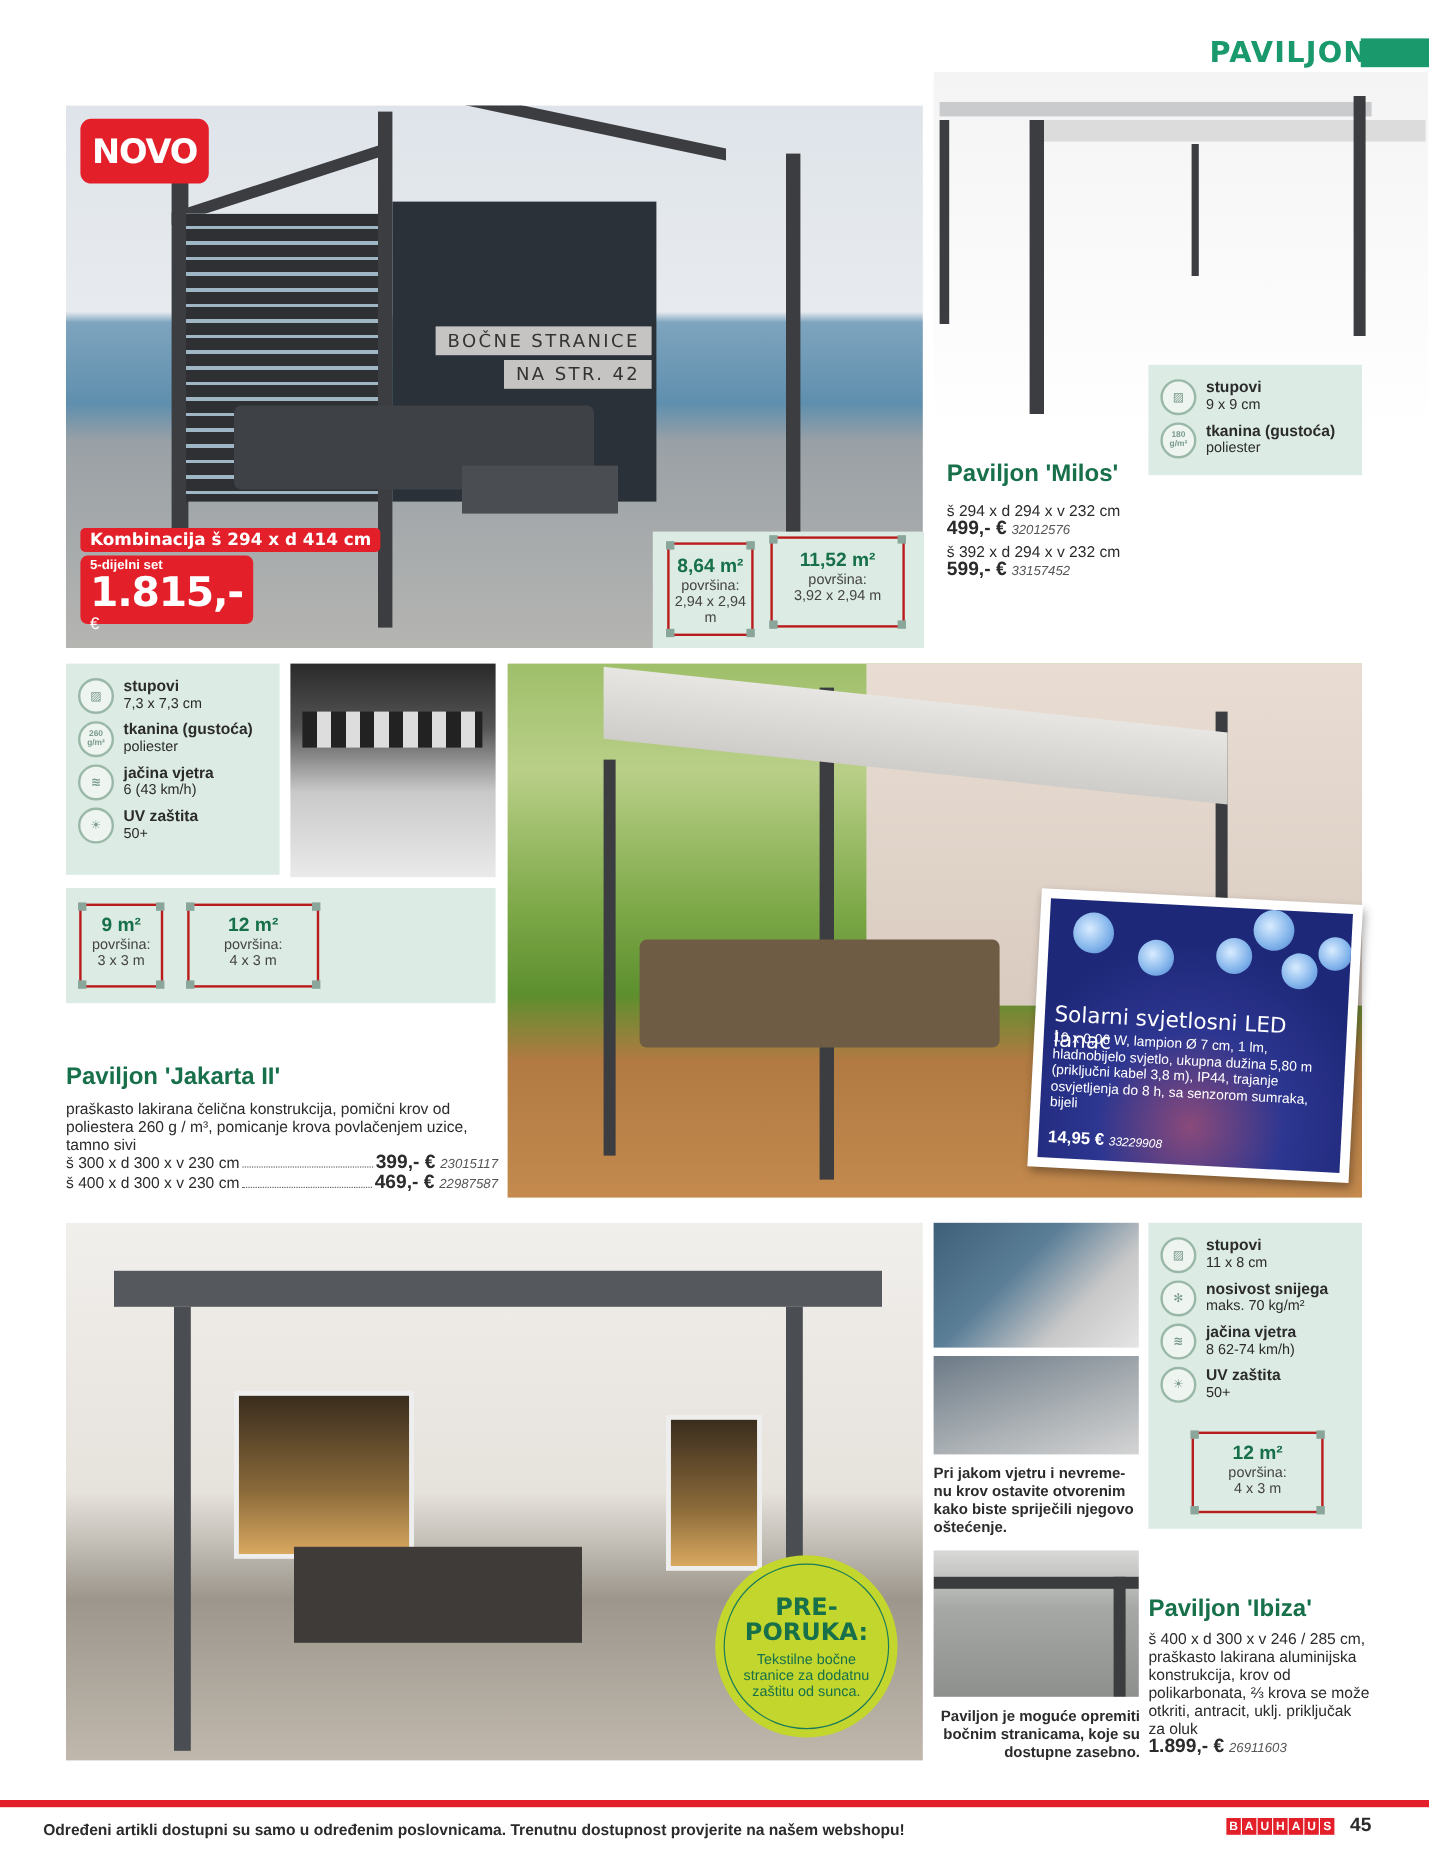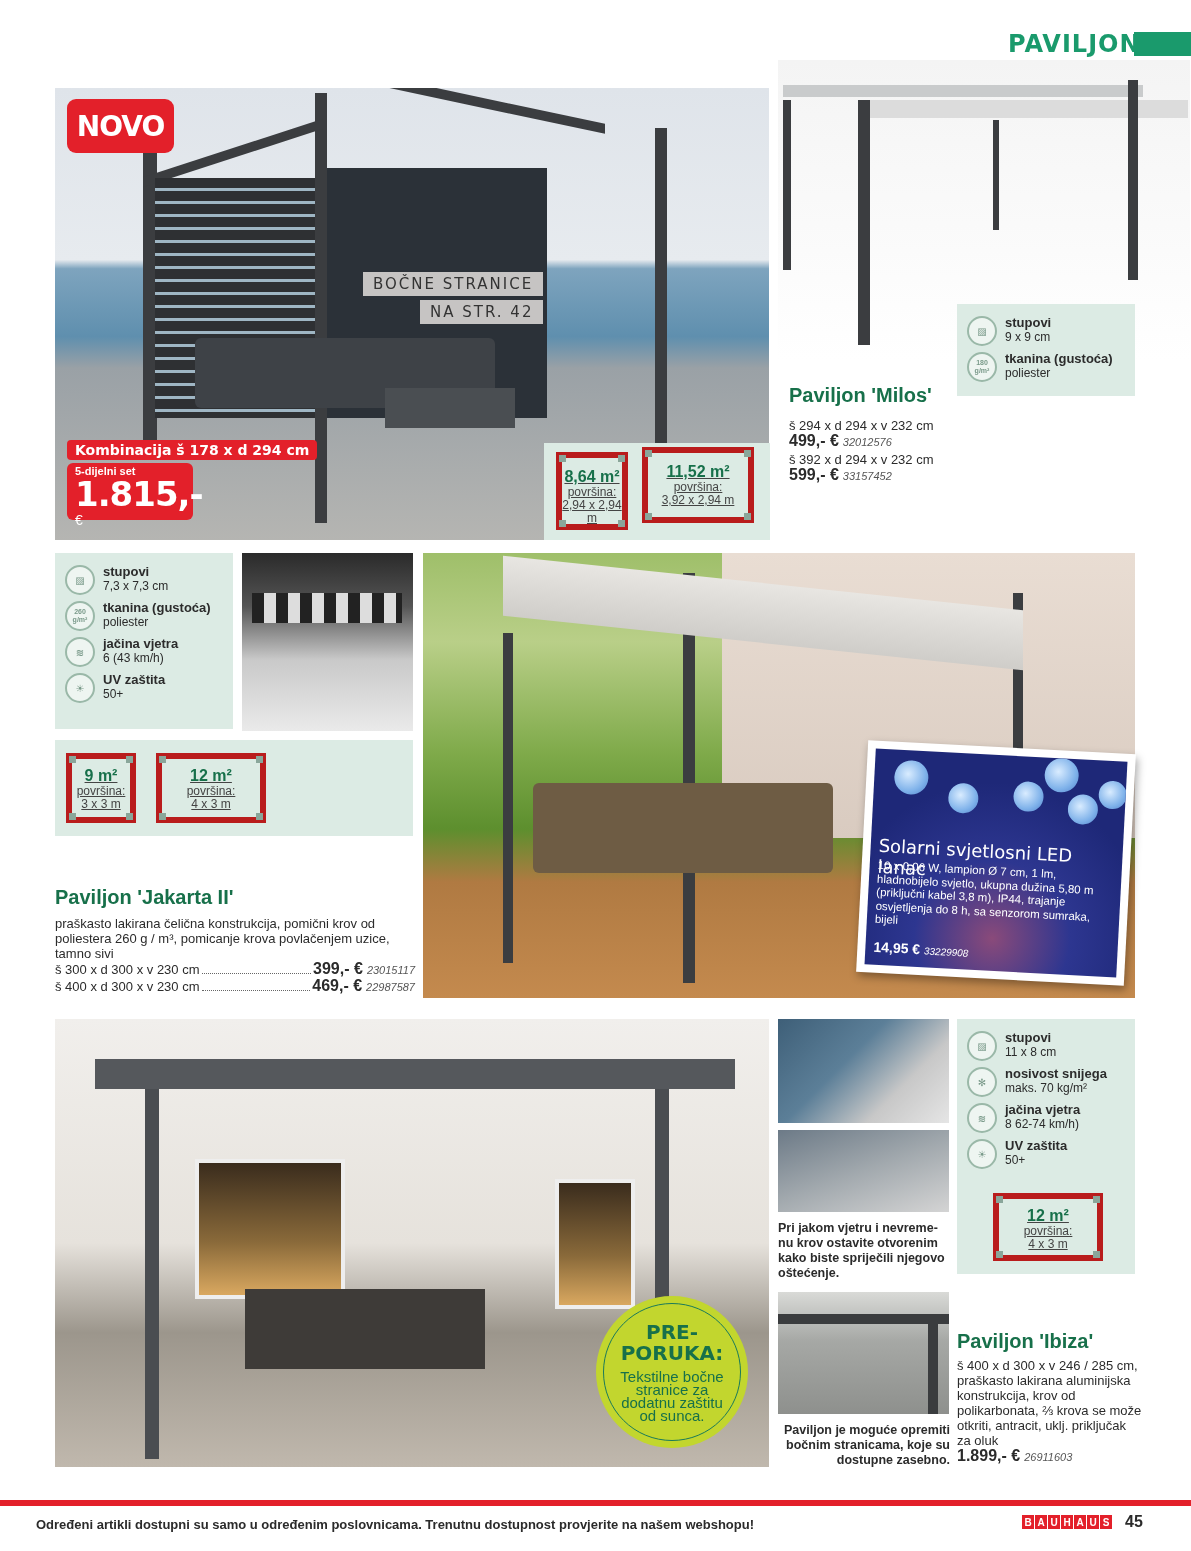--- a/index.html
+++ b/index.html
@@ -23,35 +23,35 @@
   .photo-detail2 { background: linear-gradient(160deg, #6c7a87 0%, #a2a9ae 50%, #d4d4d4 100%); }
   .photo-detail3 { background: linear-gradient(180deg, #d9dad7 0%, #a6a8a5 40%, #8e908d 100%); }
 
   
   .frame { position:absolute; background:#3b3d40; }
 
   
   .novo { position:absolute; left:67px; top:99px; width:107px; height:54px; background:#e3202a; border-radius:9px; color:#fff; font-weight:bold; font-size:28px; display:flex; align-items:center; justify-content:center; font-family:"DejaVu Sans", sans-serif; letter-spacing:-1px; }
 
   .combo-label { position:absolute; left:67px; top:440px; padding:2px 8px; background:#e3202a; color:#fff; font-weight:bold; font-size:14px; border-radius:4px; font-family: "DejaVu Sans", sans-serif; }
-  .price-box { position:absolute; left:67px; top:463px; width:126px; height:57px; background:#e3202a; border-radius:6px; color:#fff; padding:2px 8px; }
+  .price-box { position:absolute; left:67px; top:463px; width:144px; height:57px; background:#e3202a; border-radius:6px; color:#fff; padding:2px 8px; }
   .price-box .sub { font-size:11px; font-weight:bold; }
   .price-box .big { font-size:34px; font-weight:bold; line-height:34px; font-family:"DejaVu Sans", sans-serif; letter-spacing:-1px; }
   .price-box .eur { font-size:14px; }
 
   .overlay-tag { position:absolute; background: rgba(220,216,214,0.88); color:#333; font-size:15px; letter-spacing:2px; padding:3px 10px; font-family:"DejaVu Sans", sans-serif; }
 
   
   .spec-panel { position:absolute; background:#dcebe4; }
   .spec-row { display:flex; align-items:flex-start; margin-bottom:6px; }
   .spec-icon { width:30px; height:30px; border-radius:50%; border:2px solid #9ab8a8; background:#eef5f1; flex: 0 0 30px; margin-right:8px; display:flex; align-items:center; justify-content:center; font-size:10px; color:#7a9a8a; font-weight:bold; }
   .spec-text { font-size:12px; line-height:14px; color:#2b2b2b; }
   .spec-text b { display:block; font-size:13px; }
 
-  .area-box { position:absolute; border:6px solid #b91c1c; background:#dcebe4; text-align:center; color:#444; font-size:12px; line-height:13px; padding-top:8px;text-decoration:underline; }
+  .area-box { position:absolute; border:2px solid #b91c1c; background:#dcebe4; text-align:center; color:#444; font-size:12px; line-height:13px; padding-top:8px; }
   .area-box::before, .area-box::after { content:""; position:absolute; width:7px; height:7px; background:#8aa69a; top:-3px; left:-3px; }
   .area-box::after { left:auto; right:-3px; }
   .area-box .corner-b { position:absolute; width:7px; height:7px; background:#8aa69a; bottom:-3px; }
   .area-box .val { color:#17704a; font-weight:bold; font-size:16px; line-height:18px; }
 
   
   .p-title { position:absolute; color:#17704a; font-size:20px; font-weight:bold; font-family:Liberation Sans, sans-serif; }
   .p-desc { position:absolute; font-size:13px; line-height:15px; color:#2b2b2b; }
   .p-price { font-weight:bold; font-size:16px; }
   .p-code { font-style:italic; font-size:11px; color:#555; margin-left:4px; }
@@ -64,21 +64,21 @@
   .lantern { position:absolute; border-radius:50%; background: radial-gradient(circle at 40% 40%, #d9ecff, #7fb2ea 60%, #4f7fca); }
   .led-title { position:absolute; top:86px; left:8px; font-size:18px; font-family:"DejaVu Sans", sans-serif; }
   .led-desc { position:absolute; top:110px; left:8px; right:4px; font-size:11.5px; line-height:13.5px; }
   .led-price { position:absolute; top:190px; left:8px; font-size:14px; font-weight:bold; }
   .led-price i { font-size:10px; font-weight:normal; }
 
   
   .reco { position:absolute; left:596px; top:1296px; width:152px; height:152px; border-radius:50%; background:#c2d62e; display:flex; flex-direction:column; align-items:center; justify-content:center; text-align:center; }
   .reco::after { content:""; position:absolute; inset:7px; border:1.5px solid #1a7a5a; border-radius:50%; }
   .reco .h { color:#17704a; font-weight:bold; font-size:20px; line-height:21px; font-family:"DejaVu Sans", sans-serif; }
-  .reco .t { color:#17704a; font-size:15px; line-height:13px; margin-top:6px; }
+  .reco .t { color:#17704a; font-size:12px; line-height:13px; margin-top:6px; }
 
   .note { position:absolute; font-weight:bold; font-size:12.5px; line-height:15px; color:#2b2b2b; }
 
   
   .footer-line { position:absolute; left:0; top:1500px; width:1191px; height:6px; background:#e3202a; }
   .footer-text { position:absolute; left:36px; top:1517px; font-size:13px; font-weight:bold; color:#2b2b2b;text-align:center; }
   .bauhaus { position:absolute; left:1022px; top:1515px; display:flex; }
   .bauhaus span { width:12px; height:14px; background:#e3202a; color:#fff; font-size:10px; font-weight:bold; display:flex; align-items:center; justify-content:center; margin-right:1px; }
   .page-num { position:absolute; left:1125px; top:1513px; font-size:16px; font-weight:bold; color:#2b2b2b; }
 </style>
@@ -97,21 +97,21 @@
   <div style="position:absolute; left:100px; top:90px; width:160px; height:240px; background:repeating-linear-gradient(180deg,#2e3033 0 10px,#9fb6c4 10px 13px);"></div>
   <div style="position:absolute; left:272px; top:80px; width:220px; height:250px; background:#2b3138;"></div>
   <div style="position:absolute; left:140px; top:250px; width:300px; height:70px; background:#3e4247; border-radius:6px;"></div>
   <div style="position:absolute; left:330px; top:300px; width:130px; height:40px; background:#4a4e52;"></div>
 </div>
 
 <div class="novo">NOVO</div>
 <div class="overlay-tag" style="left:363px; top:272px;">BOČNE STRANICE</div>
 <div class="overlay-tag" style="left:420px; top:300px;">NA STR. 42</div>
 
-<div class="combo-label">Kombinacija š 178 x d 294 cm</div>
+<div class="combo-label">Kombinacija š 294 x d 414 cm</div>
 <div class="price-box">
   <div class="sub">5-dijelni set</div>
   <div><span class="big">1.815,-</span><span class="eur">€</span></div>
 </div>
 
 <div class="spec-panel" style="left:544px; top:443px; width:226px; height:97px;"></div>
 <div class="area-box" style="left:556px; top:452px; width:72px; height:78px; padding-top:10px;">
   <div class="val">8,64 m²</div>
   <div>površina:</div>
   <div>2,94 x 2,94 m</div>

